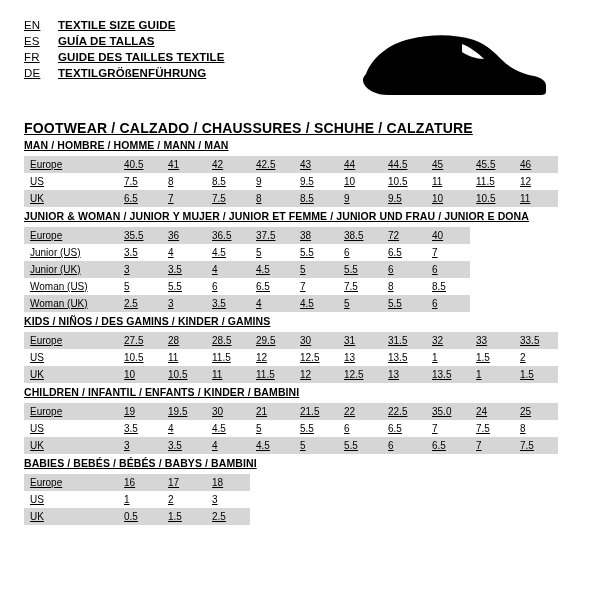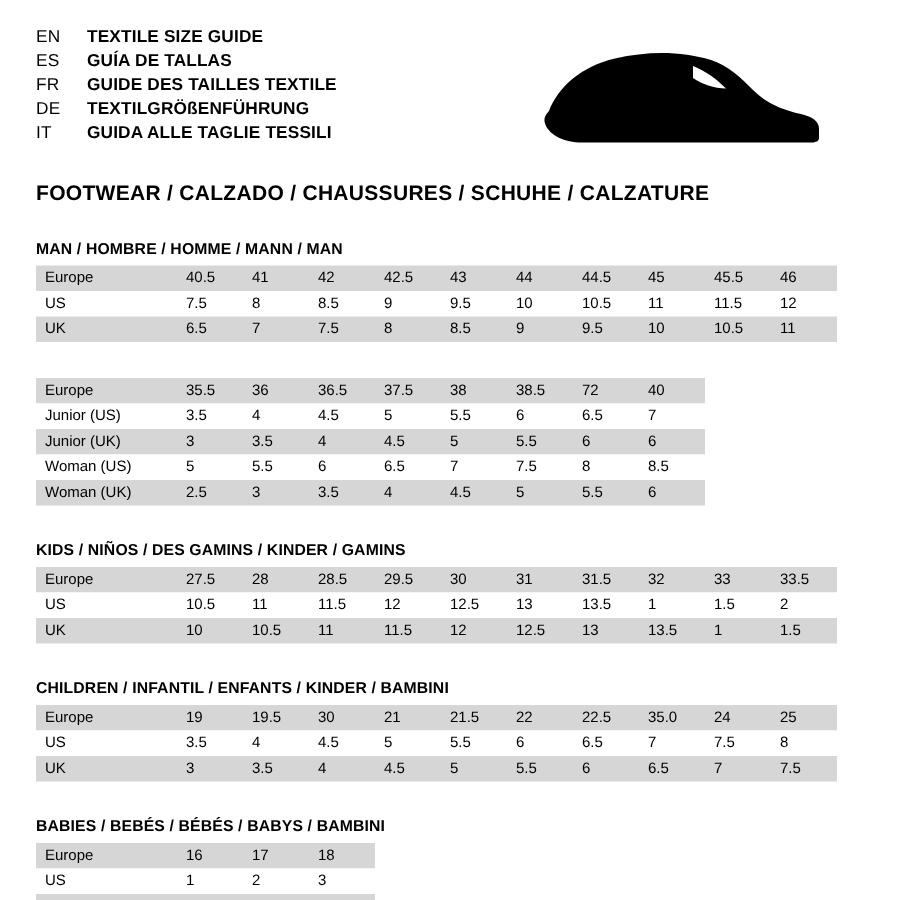--- a/index.html
+++ b/index.html
@@ -13,20 +13,21 @@
     font-family: "Liberation Sans", sans-serif;
     color: #000000;
     overflow: hidden;
   }
   .page {
     position: relative;
     width: 582px;
     height: 600px;
     box-sizing: border-box;
     padding: 18px 24px 0 24px;
+    text-decoration: underline;
   }
   
   .header {
     display: flex;
     align-items: flex-start;
     justify-content: space-between;
   }
   .lang-block {
     display: flex;
     flex-direction: column;
@@ -57,21 +58,21 @@
 
   .section-title {
     margin-top: 18px;
     font-size: 14px;
     font-weight: bold;
     letter-spacing: 0.2px;
   }
 
   
   .group {
-    margin-top: 24px;
+    margin-top: 3px;
   }
   .group-title {
     font-size: 10.5px;
     font-weight: bold;
     padding-bottom: 5px;
     letter-spacing: 0.1px;
   }
   table {
     border-collapse: collapse;
     font-size: 10px;
@@ -107,24 +108,20 @@
           <span class="lang-text">GUÍA DE TALLAS</span>
         </div>
         <div class="lang-row">
           <span class="lang-code">FR</span>
           <span class="lang-text">GUIDE DES TAILLES TEXTILE</span>
         </div>
         <div class="lang-row">
           <span class="lang-code">DE</span>
           <span class="lang-text">TEXTILGRÖßENFÜHRUNG</span>
         </div>
-        <div class="lang-row">
-          <span class="lang-code">IT</span>
-          <span class="lang-text">GUIDA ALLE TAGLIE TESSILI</span>
-        </div>
       </div>
     <div class="shoe-wrap">
       <svg viewBox="0 0 190 74" width="190" height="74" aria-hidden="true">
         <path fill="#000000" d="M8 46 C14 30 30 16 52 11 C74 6 96 6 116 12 C128 16 136 24 144 32 C152 40 162 45 176 48 C184 50 188 53 188 58 L188 64 C188 66 186 67 183 67 L30 67 C18 67 9 62 6 56 C4 52 5 49 8 46 Z"></path>
         <path fill="#ffffff" d="M104 16 C112 19 120 25 126 31 C118 31 110 28 104 24 Z"></path>
       </svg>
     </div>
   </div>
 
   <div class="section-title">FOOTWEAR / CALZADO / CHAUSSURES / SCHUHE / CALZATURE</div>
@@ -170,20 +167,21 @@
               <td>9</td>
               <td>9.5</td>
               <td>10</td>
               <td>10.5</td>
               <td>11</td>
             </tr>
           </tbody>
         </table>
       </div>
       <div class="group">
+        <div class="group-title">JUNIOR &amp; WOMAN / JUNIOR Y MUJER / JUNIOR ET FEMME / JUNIOR UND FRAU / JUNIOR E DONA</div>
         <table>
           <tbody>
             <tr class="shaded">
               <td class="label-cell">Europe</td>
               <td>35.5</td>
               <td>36</td>
               <td>36.5</td>
               <td>37.5</td>
               <td>38</td>
               <td>38.5</td>

